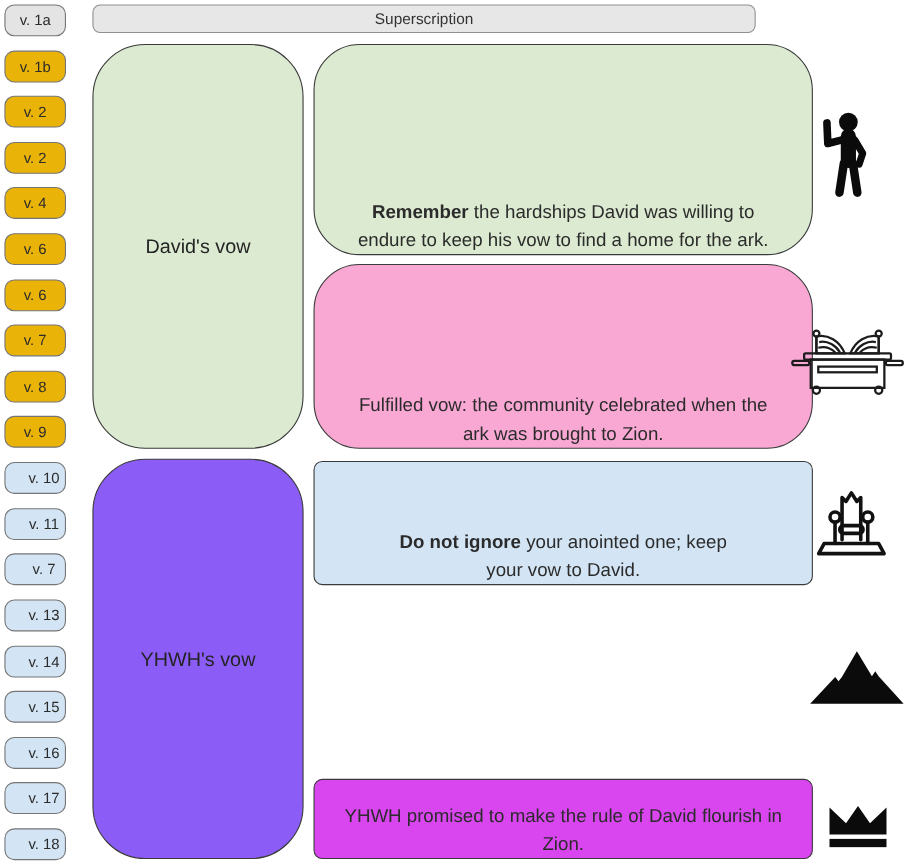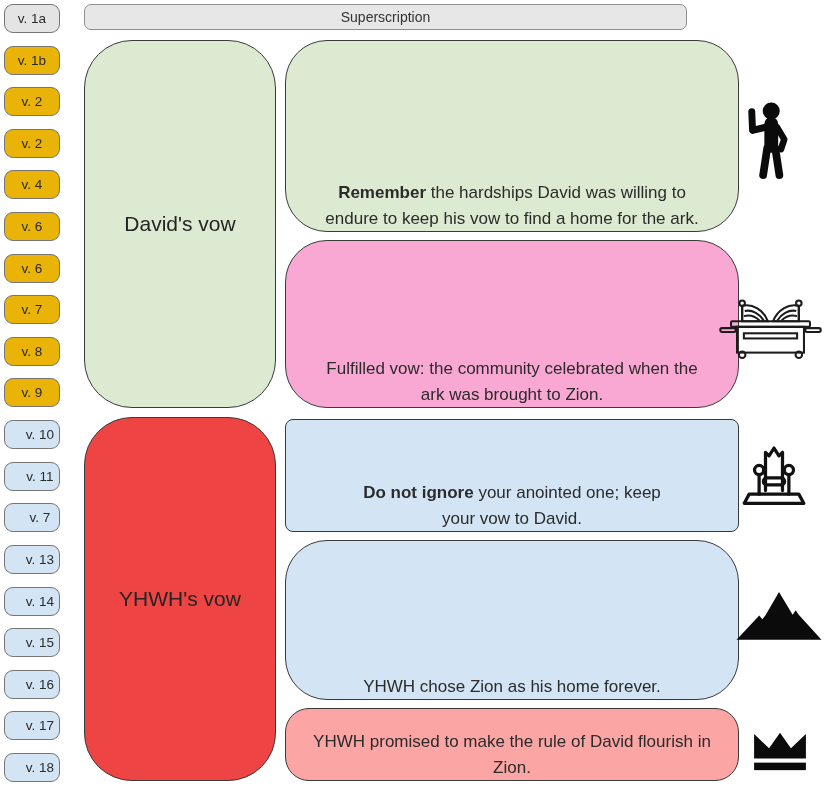--- a/index.html
+++ b/index.html
@@ -16,34 +16,34 @@
   .chip.blue  { background: #d3e5f5; padding-left: 16px; }
 
   
   .superscription { position: absolute; left: 84px; top: 4px; width: 603px; height: 26px;
     background: #e7e7e7; border: 1.5px solid #8f8f8f; border-radius: 7px;
     display: flex; align-items: center; justify-content: center; font-size: 14px; color: #333; }
 
   
   .bigbox { position: absolute; left: 84px; width: 192px; border: 1.5px solid #3a3a3a; border-radius: 48px;
     display: flex; align-items: center; justify-content: center; }
-  .bigbox .title { font-size: 21px; color: #242424; }
+  .bigbox .title { font-size: 18px; color: #242424; }
   .big-david { top: 40px; height: 368px; background: #dbead0; }
-  .big-yhwh  { top: 417px; height: 364px; background: #ef4444; }
+  .big-yhwh  { top: 417px; height: 364px; background: #8b5cf6; }
 
   
   .note { position: absolute; left: 285px; width: 454px; border: 1.5px solid #3a3a3a;
     display: flex; align-items: flex-end; justify-content: center; text-align: center;
     font-size: 17px; line-height: 1.5; color: #2b2b2b; padding: 0 27px; }
   .note .lead { font-weight: 700; }
   .note-a { top: 40px;  height: 192px; border-radius: 42px; background: #dbead0; }
   .note-b { top: 240px; height: 168px; border-radius: 42px; background: #f9a8d4; }
   .note-c { top: 419px; height: 113px; border-radius: 8px; background: #d3e5f5; padding: 0 60px; }
   .note-d { top: 540px; height: 160px; border-radius: 42px; background: #d3e5f5; }
-  .note-e { top: 708px; height: 73px;  border-radius: 24px; background: #fca5a5; }
+  .note-e { top: 708px; height: 73px;  border-radius: 8px; background: #d946ef; }
 
   
   .icon { position: absolute; }
   .icon svg { display: block; width: 100%; height: 100%; }
   .ic-person   { left: 742px; top: 95px;  width: 52px;  height: 92px; }
   .ic-ark      { left: 719px; top: 298px; width: 103px; height: 62px; }
   .ic-throne   { left: 740px; top: 440px; width: 68px;  height: 70px; }
   .ic-mountain { left: 735px; top: 583px; width: 88px;  height: 62px; }
   .ic-crown    { left: 750px; top: 726px; width: 60px;  height: 46px; }
 </style>
@@ -86,23 +86,20 @@
   </div>
 
   <div class="note note-a">
     <p><span class="lead">Remember</span><span> the hardships David was willing to endure to keep his vow to find a home for the ark.</span></p>
   </div>
   <div class="note note-b">
     <p><span>Fulfilled vow: the community celebrated when the ark was brought to Zion.</span></p>
   </div>
   <div class="note note-c">
     <p><span class="lead">Do not ignore</span><span> your anointed one; keep your vow to David.</span></p>
-  </div>
-  <div class="note note-d">
-    <p><span>YHWH chose Zion as his home forever.</span></p>
   </div>
   <div class="note note-e">
     <p><span>YHWH promised to make the rule of David flourish in Zion.</span></p>
   </div>
 
   <div class="icon ic-person">
     <svg viewBox="0 0 64 96" xmlns="http://www.w3.org/2000/svg">
       <circle cx="36" cy="11" r="10.5" fill="#0b0b0b"></circle>
       <path d="M36,27 L36,54" stroke="#0b0b0b" stroke-width="17" stroke-linecap="round" fill="none"></path>
       <path d="M29,31 L13,35 L12,12" stroke="#0b0b0b" stroke-width="8.5" stroke-linecap="round" stroke-linejoin="round" fill="none"></path>

